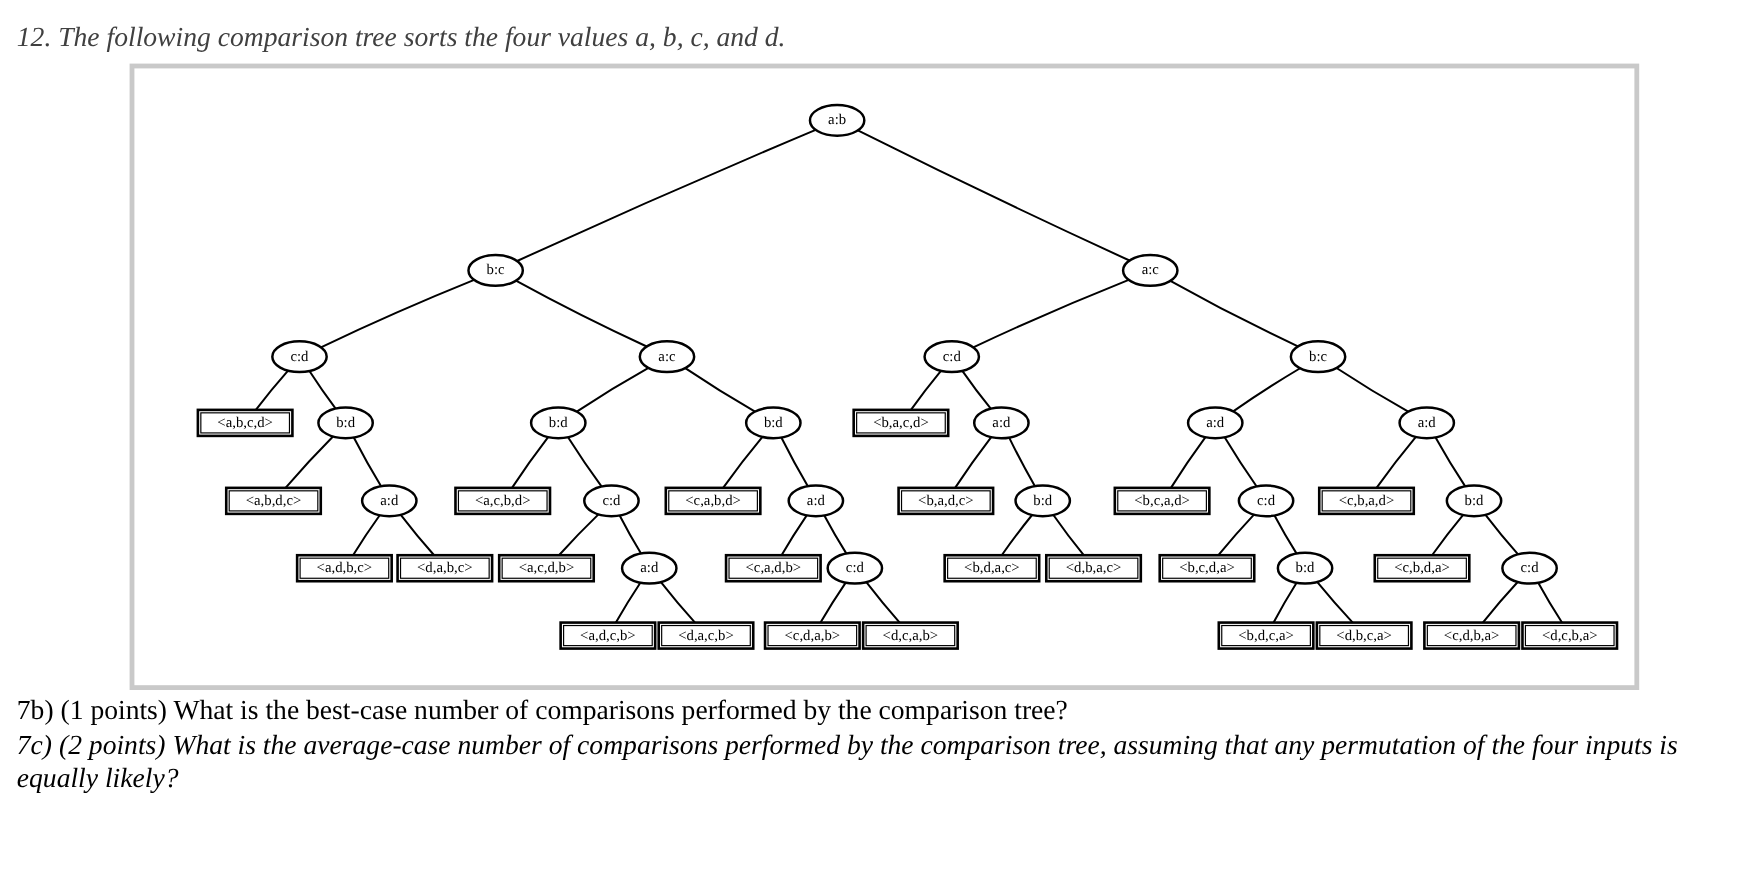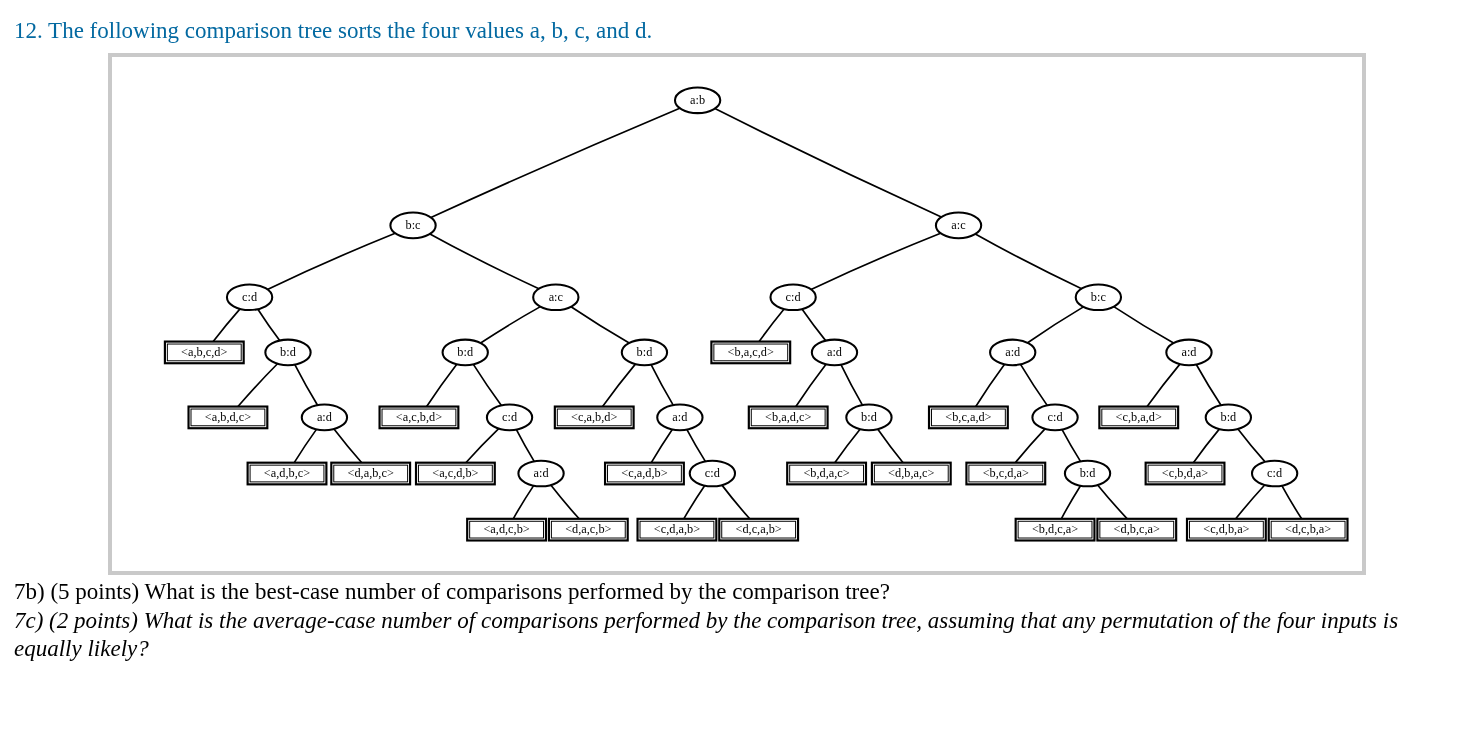--- a/index.html
+++ b/index.html
@@ -8,21 +8,22 @@
     font-family:"Liberation Serif","DejaVu Serif",serif;
     color:#000000;
   }
   #page{position:relative;width:1462px;height:744px;}
 
   .q-line{
     position:absolute;
     font-size:23px;
     line-height:27px;
     white-space:nowrap;
-    color:#0369a1;
+    color:#404040;
+    font-style:italic;
   }
   #intro-line{left:14px;top:17px;}
 
   #figure-frame{
     position:absolute;
     left:108px;top:53px;
     width:1258px;height:522px;
     border:4px solid #c9c9c9;
     background:#ffffff;
     box-sizing:border-box;
@@ -323,17 +324,17 @@
           </g>
           <g>
             <ellipse cx="1283" cy="476" rx="23" ry="13" class="node-ellipse"></ellipse>
             <text x="1283" y="476.5" class="node-text">c:d</text>
           </g>
         </g>
     </svg>
   </div>
 
   <div id="questions">
-      <div class="q-item">7b) (5 points) What is the best-case number of comparisons performed by the comparison tree?</div>
+      <div class="q-item">7b) (1 points) What is the best-case number of comparisons performed by the comparison tree?</div>
       <div class="q-item wrap">7c) (2 points) What is the average-case number of comparisons performed by the comparison tree, assuming that any permutation of the four inputs is equally likely?</div>
     </div>
 
 </div>
 
 </body></html>

